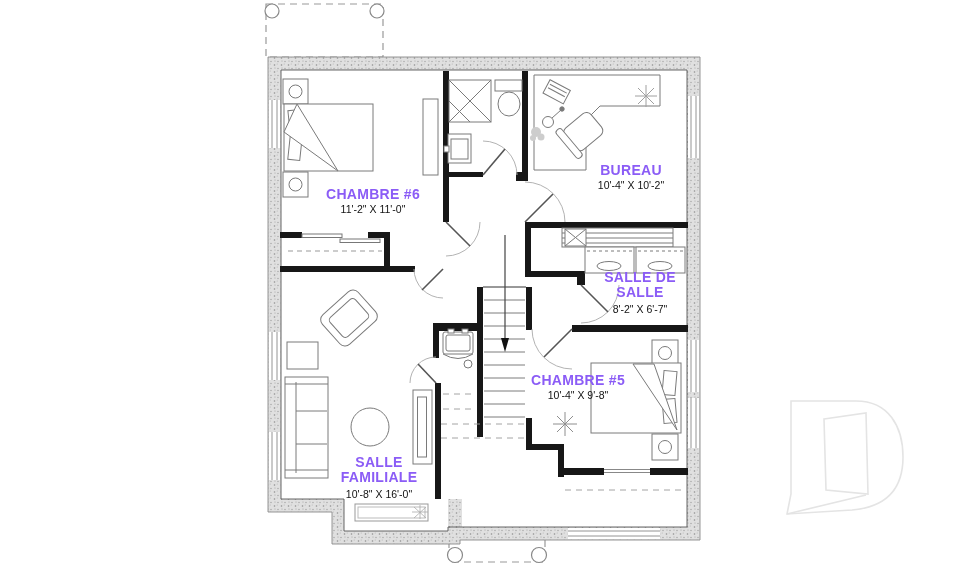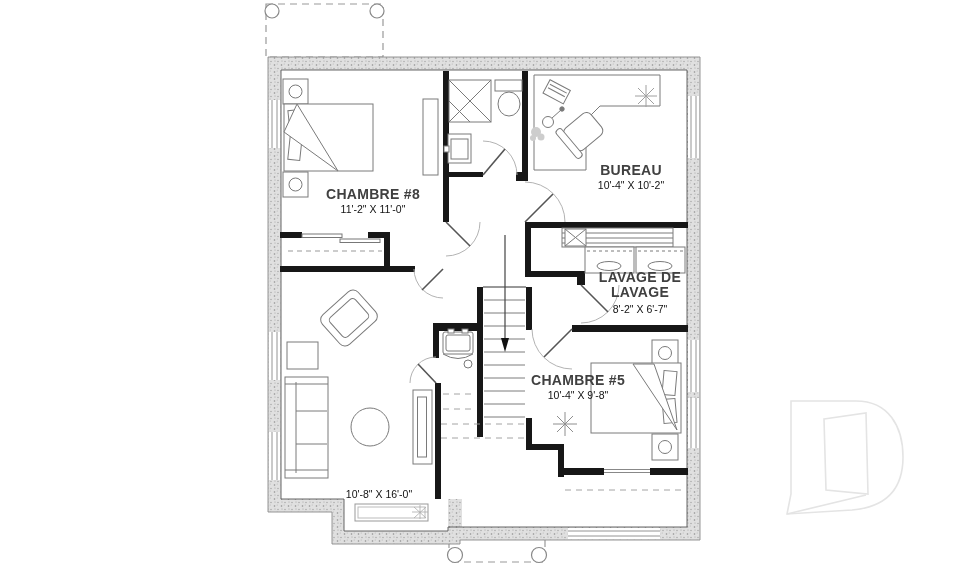--- a/index.html
+++ b/index.html
@@ -1,20 +1,20 @@
 <!DOCTYPE html>
 <html><head>
 <meta charset="utf-8">
 <style>
   html,body{margin:0;padding:0;background:#ffffff;}
   #canvas{position:relative;width:960px;height:569px;background:#ffffff;overflow:hidden;
           font-family:"Liberation Sans",sans-serif;}
   svg{position:absolute;left:0;top:0;}
   .room-label{position:absolute;transform:translateX(-50%);font-weight:bold;font-size:14px;
-              line-height:15px;color:#404040;text-align:center;letter-spacing:.3px;white-space:nowrap;}
+              line-height:15px;color:#8b5cf6;text-align:center;letter-spacing:.3px;white-space:nowrap;}
   .room-label.wrap{white-space:normal;}
   .room-dims{position:absolute;transform:translateX(-50%);font-size:10.5px;line-height:12px;
              color:#111;text-align:center;white-space:nowrap;}
 </style>
 </head>
 <body>
 
 <div id="canvas">
 
 <svg width="960" height="569" viewBox="0 0 960 569">
@@ -315,27 +315,28 @@
           <line x1="285" y1="470" x2="328" y2="470"></line>
     </g>
     <circle cx="370" cy="427" r="19"></circle>
     <g>
       <rect x="413" y="390" width="19" height="74"></rect>
       <rect x="417.5" y="397" width="9" height="60"></rect>
     </g>
   </g>
 </svg>
 
-  <div class="room-label" style="left:373px;top:187px">CHAMBRE #8</div>
+  <div class="room-label" style="left:373px;top:187px">CHAMBRE #6</div>
   <div class="room-dims" style="left:373px;top:203px">11'-2" X 11'-0"</div>
 
   <div class="room-label" style="left:631px;top:163px">BUREAU</div>
   <div class="room-dims" style="left:631px;top:179px">10'-4" X 10'-2"</div>
 
-  <div class="room-label wrap" style="left:640px;top:270px;width:96px">LAVAGE DE LAVAGE</div>
+  <div class="room-label wrap" style="left:640px;top:270px;width:96px">SALLE DE SALLE</div>
   <div class="room-dims" style="left:640px;top:303px">8'-2" X 6'-7"</div>
 
   <div class="room-label" style="left:578px;top:373px">CHAMBRE #5</div>
   <div class="room-dims" style="left:578px;top:389px">10'-4" X 9'-8"</div>
 
+  <div class="room-label wrap" style="left:379px;top:455px;width:100px">SALLE FAMILIALE</div>
   <div class="room-dims" style="left:379px;top:488px">10'-8" X 16'-0"</div>
 
 </div>
 
 </body></html>

